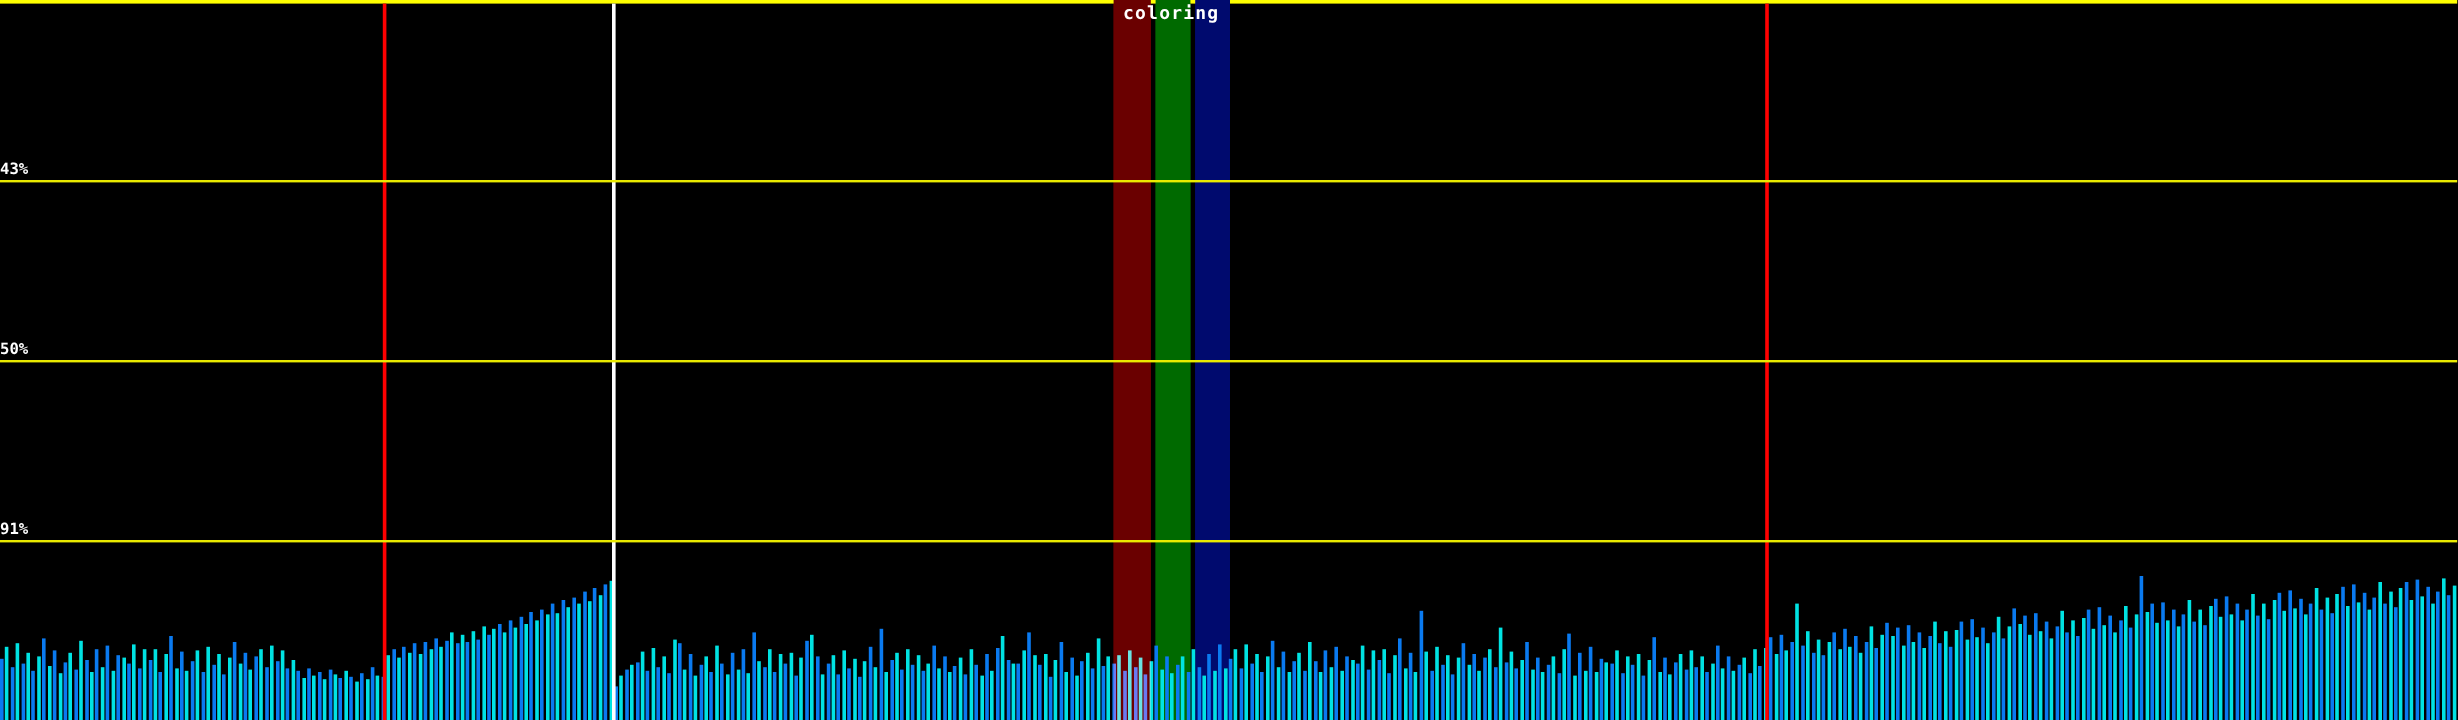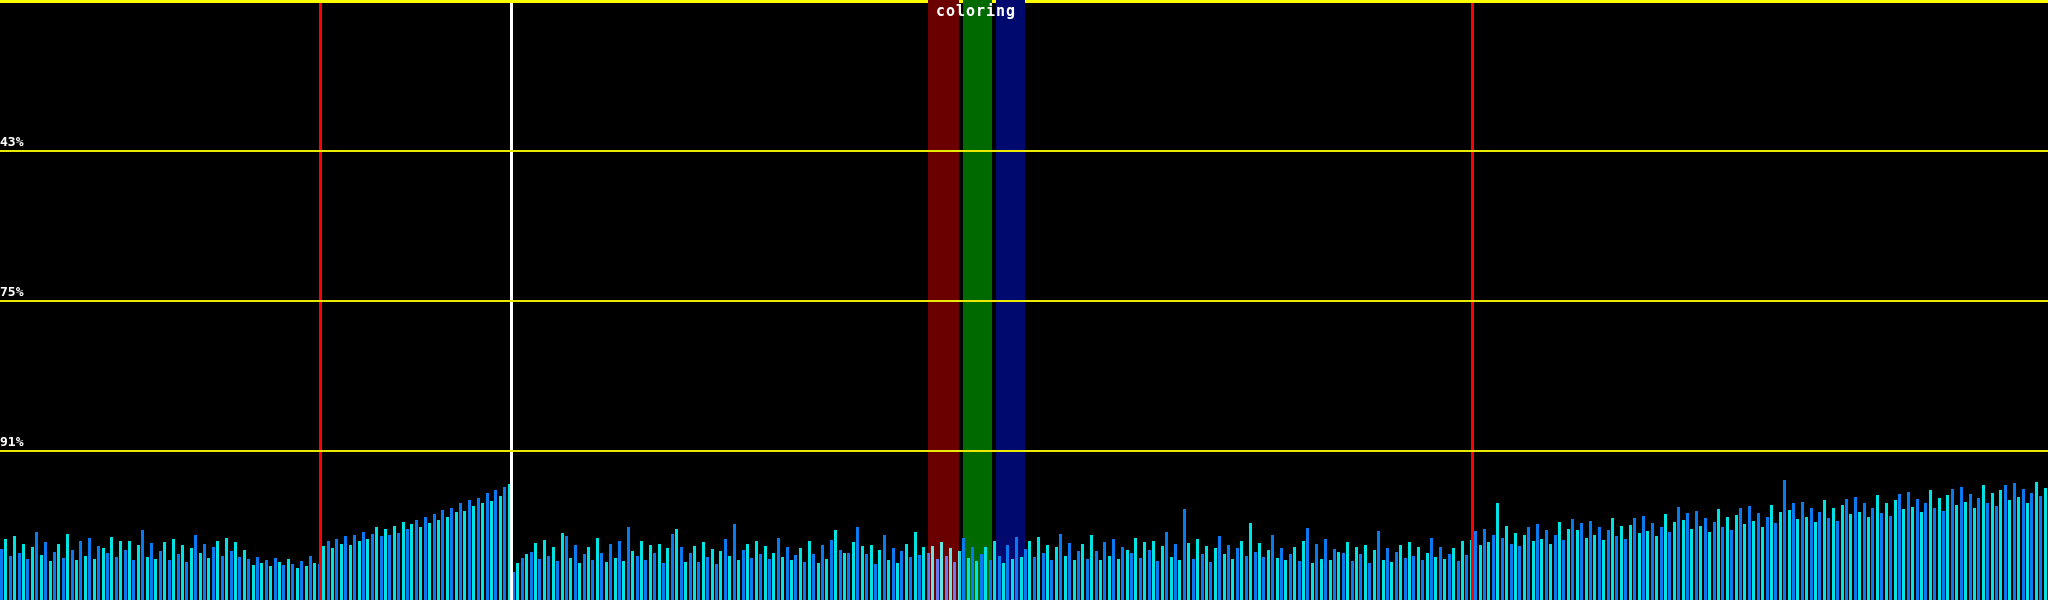--- a/index.html
+++ b/index.html
@@ -510,16 +510,16 @@
       <div class="vmarker" style="left: 319px; background: rgb(255, 0, 0);"></div>
       <div class="vmarker" style="left: 510px; background: rgb(255, 255, 255);"></div>
       <div class="vmarker" style="left: 1471px; background: rgb(255, 0, 0);"></div>
     </div>
   <div id="gridlines">
       <div class="gridline" style="top: 150px; background: rgb(234, 234, 0);"></div>
       <div class="gridline" style="top: 300px; background: rgb(234, 234, 0);"></div>
       <div class="gridline" style="top: 450px; background: rgb(234, 234, 0);"></div>
     </div>
   <div class="ytick tick75">43%</div>
-  <div class="ytick tick50">75%</div>
+  <div class="ytick tick50">50%</div>
   <div class="ytick tick25">91%</div>
   <div class="coloring-label">coloring</div>
 </div>
 
 </body></html>

